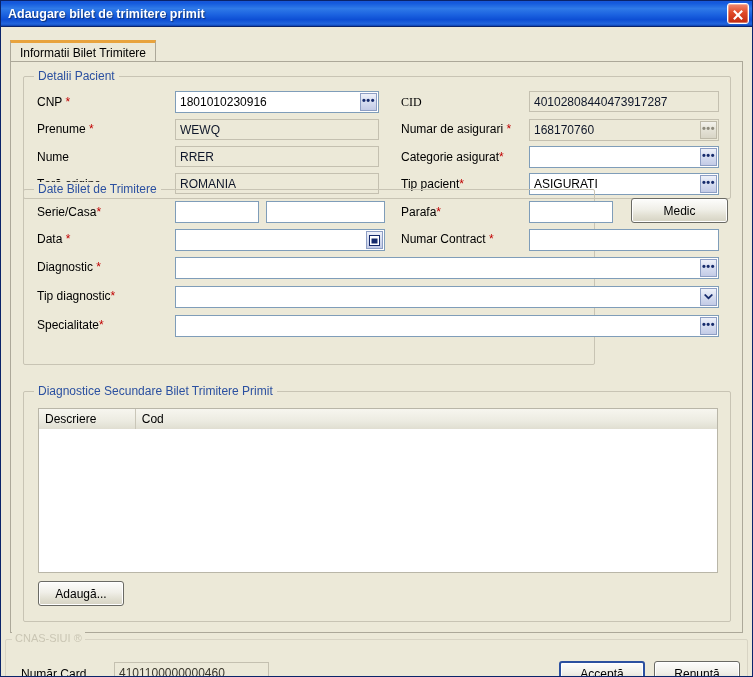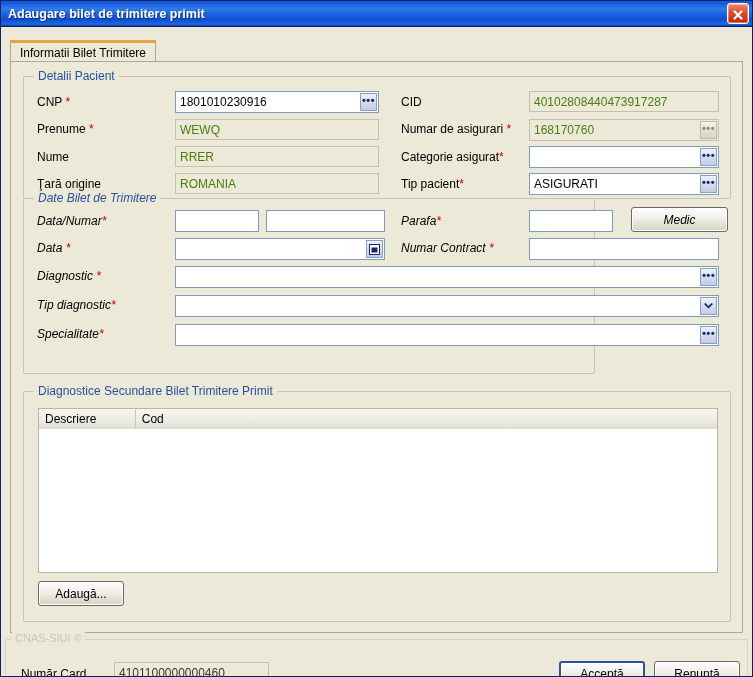--- a/index.html
+++ b/index.html
@@ -121,21 +121,21 @@
     overflow: hidden;
   }
   .field .val {
     padding-left: 4px;
     color: #000;
     white-space: nowrap;
     overflow: hidden;
     text-align: right;
   }
   .field.ro { background: #ece9d8; border: 1px solid #c4c0b0; }
-  .field.ro .val { color: #4d7c0f; }
+  .field.ro .val { color: #0f172a; }
   .field.ro-dark { background: #ece9d8; border: 1px solid #c4c0b0; }
   .field.ro-dark .val { color: #b4b09e; }
 
   
   .fbtn {
     position: absolute; right: 1px; top: 1px;
     width: 17px; bottom: 1px;
     background: linear-gradient(to bottom, #eef1f9 0%, #d6ddf0 50%, #c3cbe6 100%);
     border: 1px solid #8d9ec4;
     display: flex; align-items: center; justify-content: center;
@@ -272,21 +272,21 @@
         </div>
 
         <div class="field ro" style="left:151px; top:69px; width:204px; height:21px;">
           <span class="val">RRER</span>
         </div>
 
         <div class="field ro" style="left:151px; top:96px; width:204px; height:21px;">
           <span class="val">ROMANIA</span>
         </div>
 
-        <span class="lbl" style="left:377px; top:17px;">
+        <span class="lbl" style="left:377px; top:17px;font-family:Liberation Serif, serif;">
           <span>CID</span>
         </span>
         <span class="lbl" style="left:377px; top:44px;">
           <span>Numar de asigurari</span><span class="req"> *</span>
         </span>
         <span class="lbl" style="left:377px; top:72px;">
           <span>Categorie asigurat</span><span class="req">*</span>
         </span>
         <span class="lbl" style="left:377px; top:99px;">
           <span>Tip pacient</span><span class="req">*</span>
@@ -311,25 +311,25 @@
         </div>
 
         <div class="field" style="left:505px; top:96px; width:190px; height:22px;">
           <span class="val">ASIGURATI</span>
           <span class="fbtn">
               <span class="dots">•••</span>
             </span>
         </div>
       </div>
 
-      <div class="group" style="left:12px; top:136px; width:572px; height:176px;font-style:italic;">
+      <div class="group" style="left:12px; top:127px; width:572px; height:176px;">
         <span class="legend">Date Bilet de Trimitere</span>
 
         <span class="lbl" style="left:13px; top:14px;">
-          <span>Data/Numar</span><span class="req">*</span>
+          <span>Serie/Casa</span><span class="req">*</span>
         </span>
         <span class="lbl" style="left:13px; top:41px;">
           <span>Data</span><span class="req"> *</span>
         </span>
         <span class="lbl" style="left:13px; top:69px;">
           <span>Diagnostic</span><span class="req"> *</span>
         </span>
         <span class="lbl" style="left:13px; top:98px;">
           <span>Tip diagnostic</span><span class="req">*</span>
         </span>

